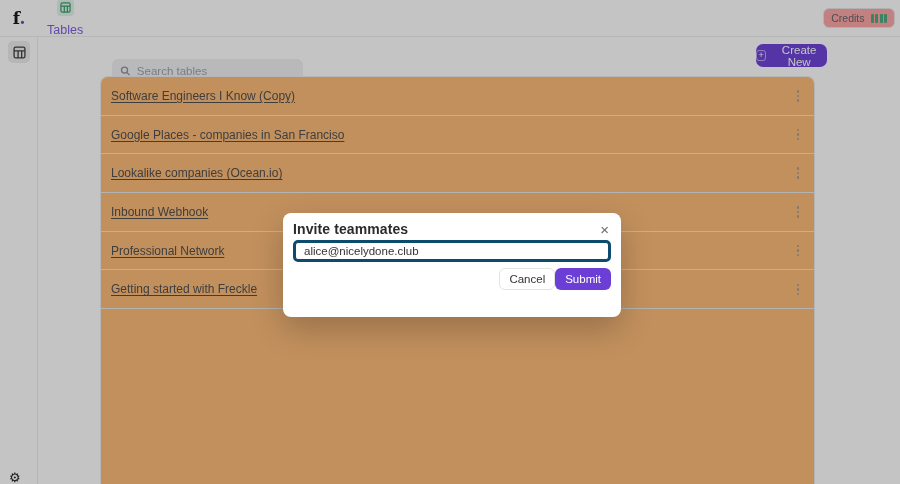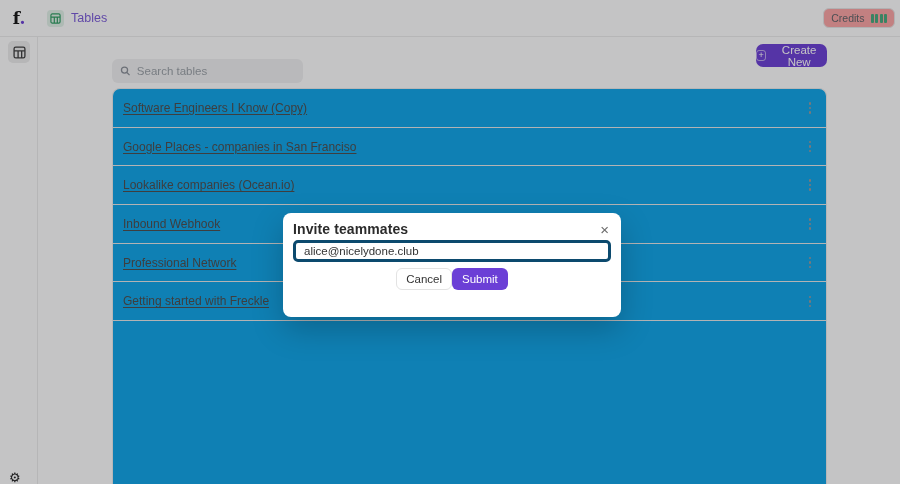--- a/index.html
+++ b/index.html
@@ -16,21 +16,21 @@
     position:absolute; top:0; left:0; right:0; height:37px;
     background:#fff; border-bottom:1px solid #ededed;
     display:flex; align-items:center; z-index:1;
   }
   .logo {
     width:38px; text-align:center;
     font-family:"DejaVu Serif", serif; font-weight:700; font-size:17px; color:#151515;
     cursor:pointer;
   }
   .logo .dot { color:#6b3fd6; }
-  .breadcrumb { display:flex; align-items:center; gap:7px; margin-left:9px; cursor:pointer; }
+  .breadcrumb { display:flex; align-items:center; gap:7px; margin-left:9px; cursor:pointer;flex-direction:column; }
   .bc-icon {
     width:17px; height:17px; border-radius:4px; background:#e2f2e9;
     display:flex; align-items:center; justify-content:center;
   }
   .bc-label { color:#7a5ad8; font-size:12.5px; }
   .credits {
     margin-left:auto; margin-right:5px;
     display:flex; align-items:center; gap:6px;
     border:1px solid #e6e6e6; border-radius:6px; padding:3px 7px; background:#fca5a5;
   }
@@ -70,24 +70,23 @@
     display:flex; align-items:center; justify-content:center; gap:5px;
     font-size:11.5px; font-family:inherit; cursor:pointer;
   }
   .plus-box {
     width:11px; height:11px; border:1px solid rgba(255,255,255,.55); border-radius:3px;
     font-size:9px; line-height:9px; text-align:center;
   }
 
   
   .card {
-    position:absolute; left:112px; top:76px; width:715px; bottom:0;
-    background:#0ea5e9; border:1px solid #ededed; border-bottom:none;
+    position:absolute; left:100px; top:76px; width:715px; bottom:0;
+    background:#fdba74; border:1px solid #ededed; border-bottom:none;
     border-radius:8px 8px 0 0;
-    margin-top:12px;
   }
   .row {
     height:38.7px; display:flex; align-items:center; justify-content:space-between;
     padding:0 12px 0 10px; border-bottom:1px solid #e9e9e9;
   }
   .row-title {
     font-size:12px; color:#4c4c4c; text-decoration:underline;
     text-underline-offset:2px; cursor:pointer;
   }
   .kebab { display:flex; flex-direction:column; gap:2px; padding:4px 3px; cursor:pointer; }
@@ -106,21 +105,21 @@
   .modal-close {
     color:#6b6b6b; font-size:15px; line-height:1; cursor:pointer;
     background:none; border:none; padding:0 2px; font-family:inherit;
   }
   .email-label { font-size:11px; color:#4a4a4a; margin-top:9px; }
   .email-input {
     margin-top:3px; width:100%; height:22px;
     border:3px solid #0c4a6e; border-radius:5px;
     font-size:11.5px; color:#333; padding:0 8px; outline:none; font-family:inherit;
   }
-  .modal-foot { display:flex; justify-content:center; margin-top:6px; }
+  .modal-foot { display:flex; justify-content:flex-end; margin-top:6px; }
   .btn-cancel {
     height:22px; padding:0 9px; background:#fff; border:1px solid #e3e3e3;
     border-radius:6px; font-size:11.5px; color:#333; cursor:pointer; font-family:inherit;
   }
   .btn-submit {
     height:22px; padding:0 10px; background:#6b3fd6; border:none;
     border-radius:6px; font-size:11.5px; color:#fff; cursor:pointer; font-family:inherit;
   }
 </style>
 </head>

